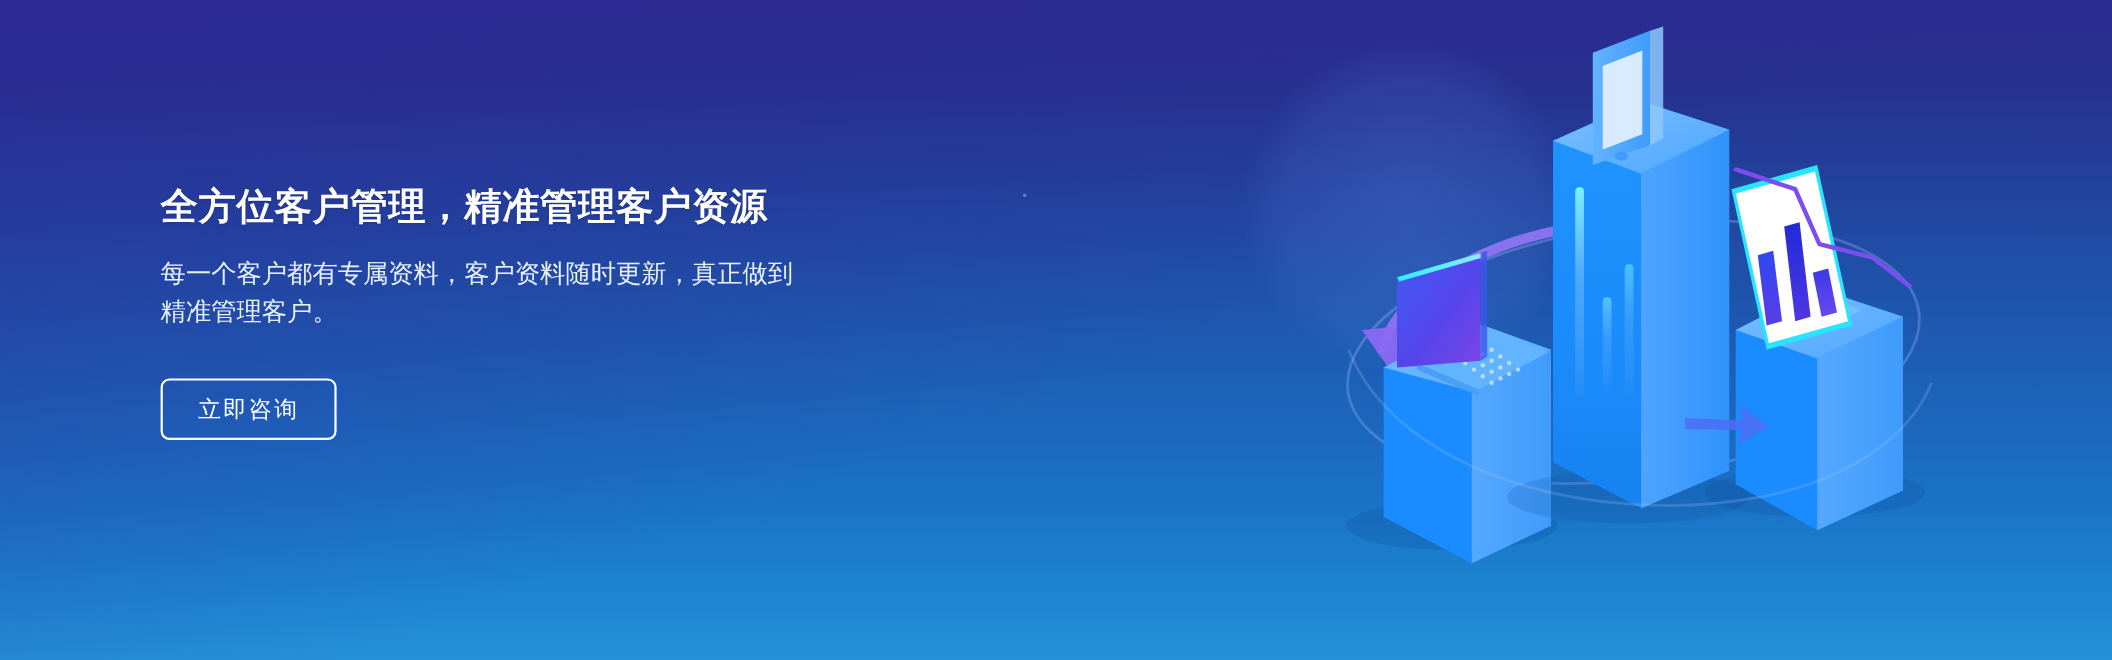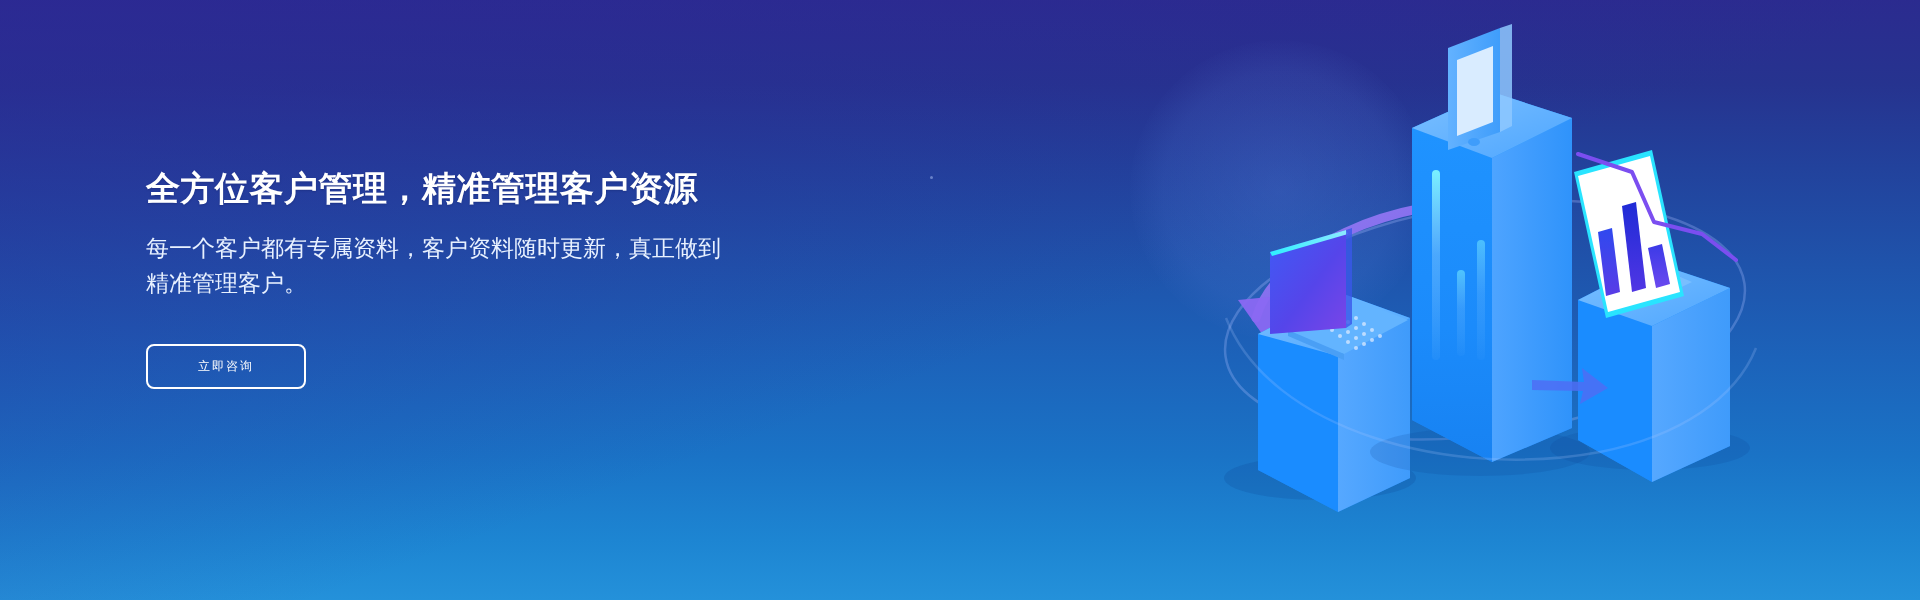--- a/index.html
+++ b/index.html
@@ -79,21 +79,21 @@
   }
   .cta-button {
     display: inline-block;
     box-sizing: border-box;
     min-width: 160px;
     padding: 12px 30px;
     border: 2px solid #ffffff;
     border-radius: 8px;
     background: transparent;
     color: #ffffff;
-    font-size: 12px;
+    font-size: 21px;
     font-family: inherit;
     letter-spacing: 2px;
     text-align: center;
     cursor: pointer;
   }
 
   
   .illustration {
     position: absolute;
     right: 120px;

